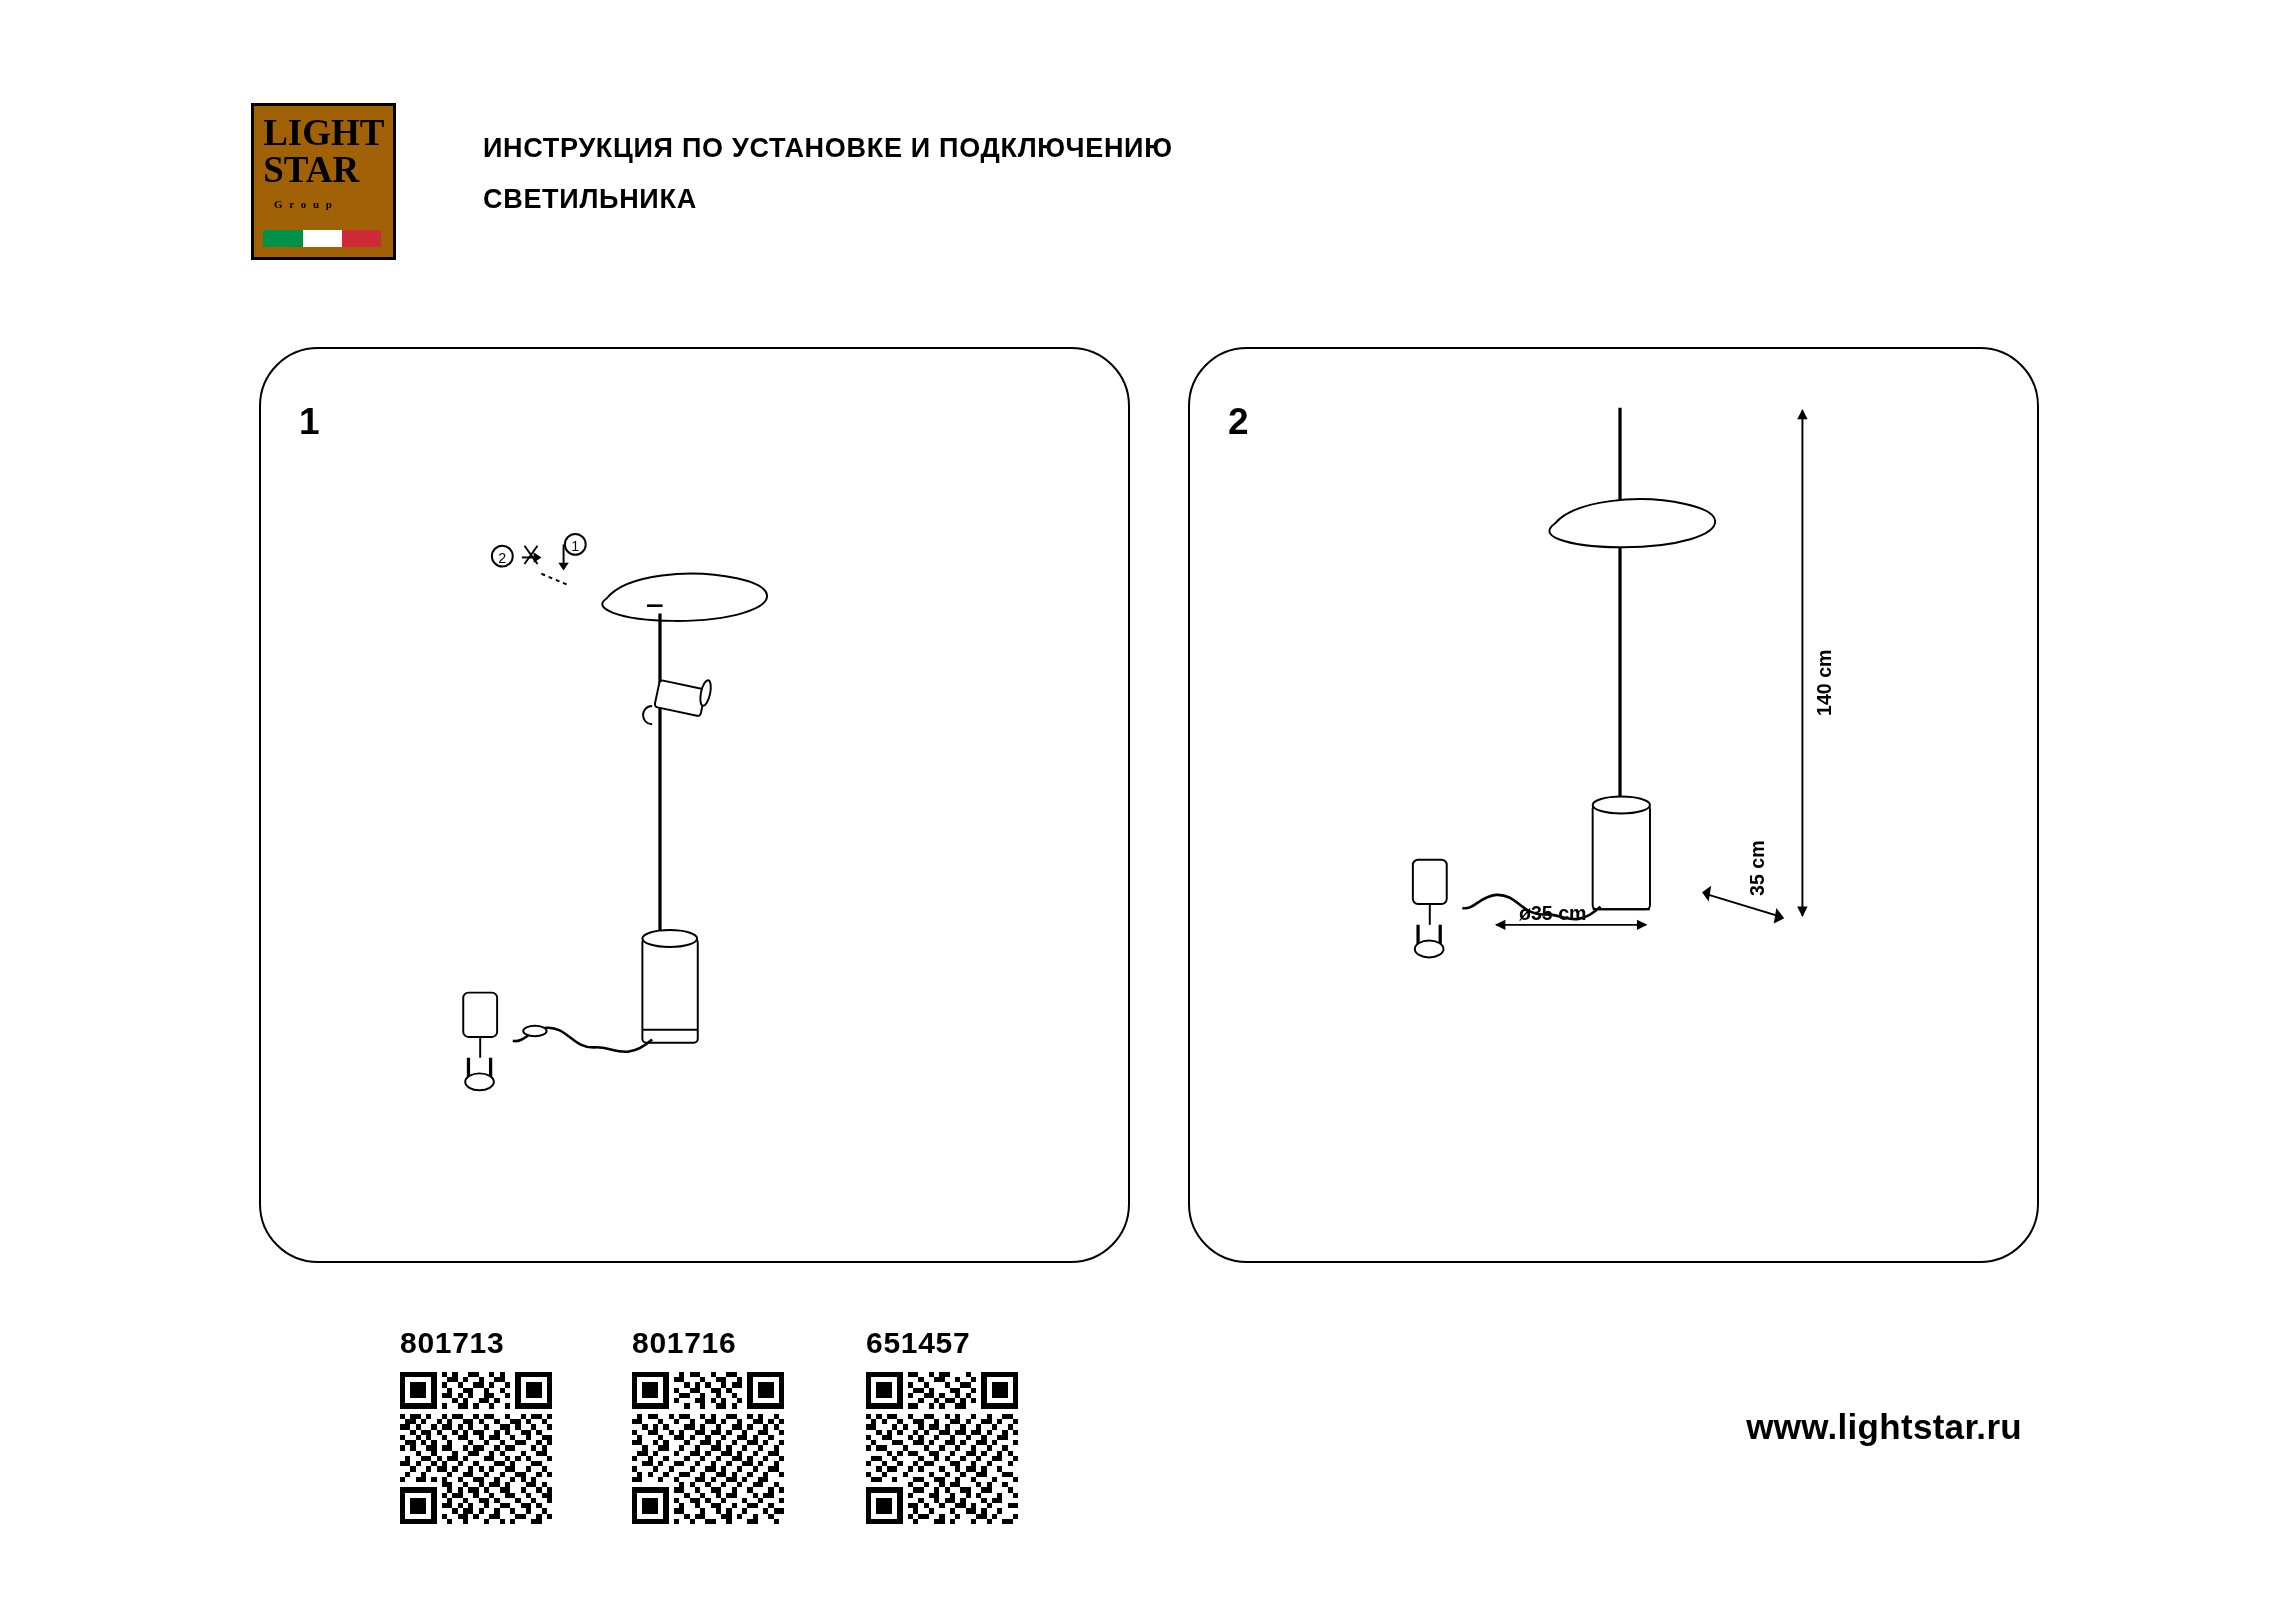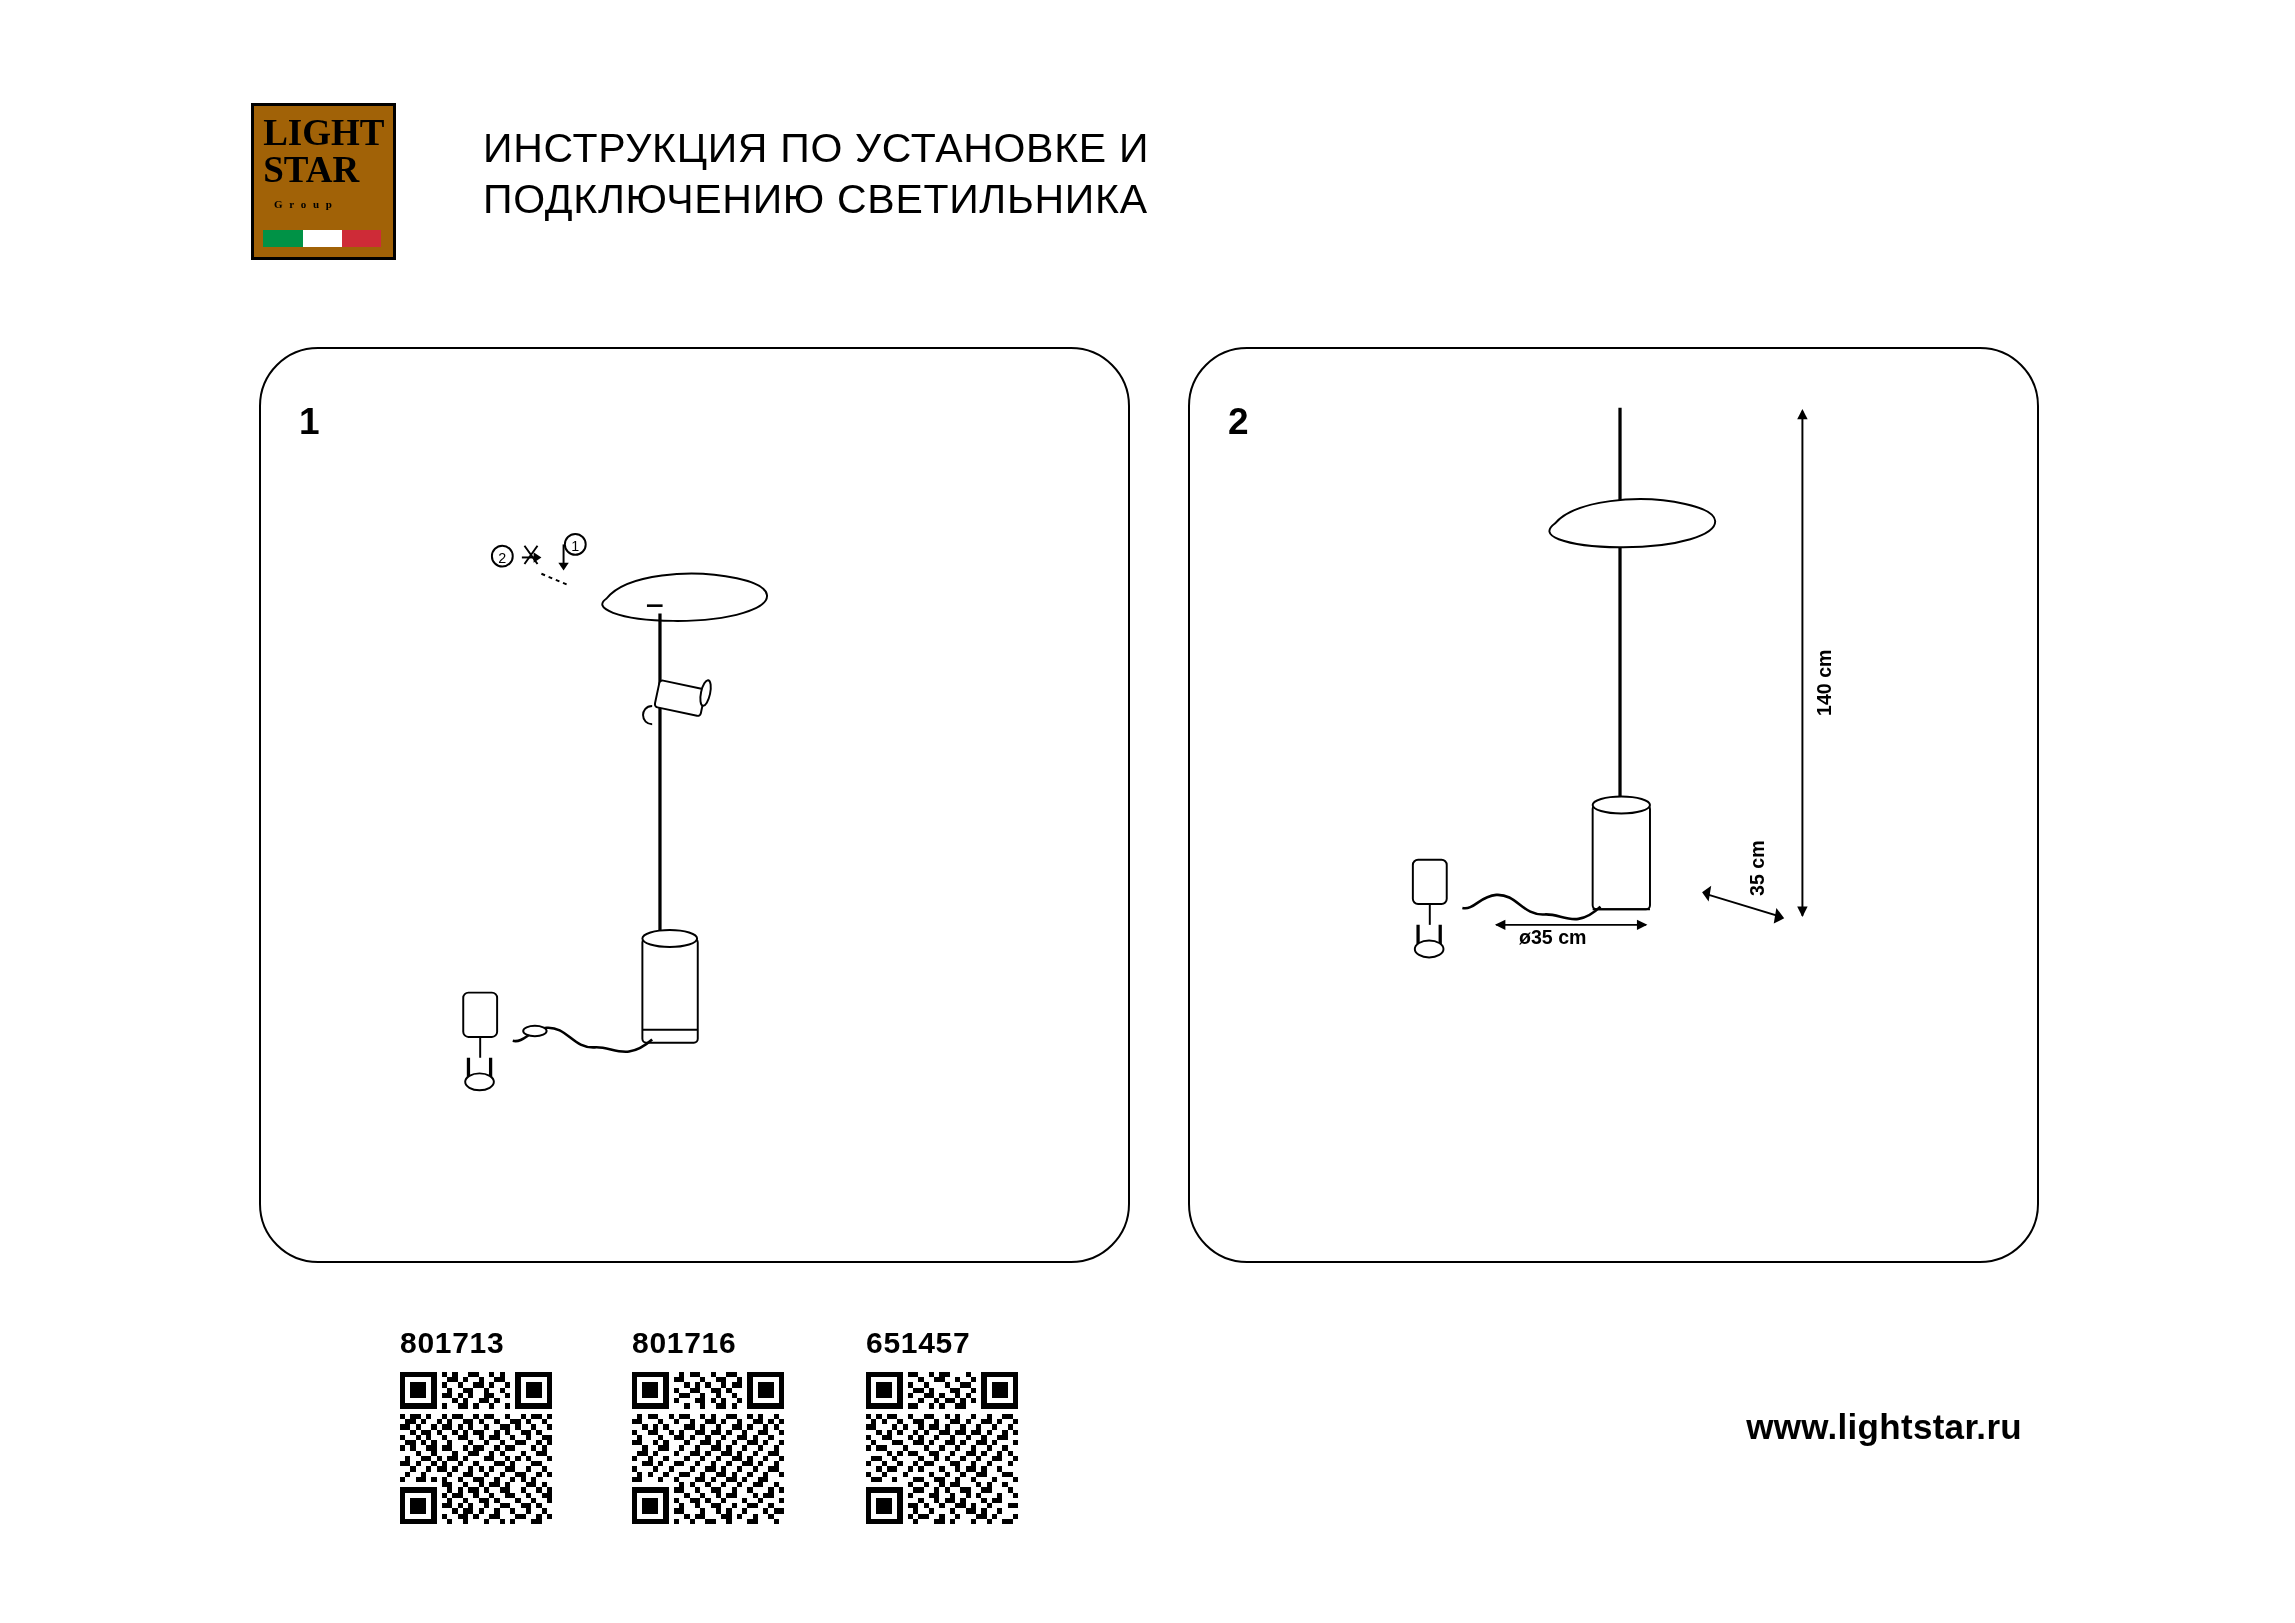--- a/index.html
+++ b/index.html
@@ -71,23 +71,23 @@
   .logo-flag span { display: block; height: 100%; }
   .flag-green { width: 33.33%; background: #009246; }
   .flag-white { width: 33.33%; background: #ffffff; }
   .flag-red   { width: 33.34%; background: #ce2b37; }
 
   .title-main {
     position: absolute;
     left: 483px;
     top: 123px;
     width: 851px;
-    font-size: 41px;
+    font-size: 27px;
     line-height: 51px;
-    font-weight: normal;
+    font-weight: bold;
     letter-spacing: 0.7px;
   }
   .title-right {
     position: absolute;
     left: 1450px;
     top: 128px;
     width: 720px;
     font-size: 32px;
     line-height: 59px;
     font-weight: bold;
@@ -274,21 +274,21 @@
       <path d="M 484 876 L 468 884 L 484 892" fill="#000" stroke="none"></path>
       <path d="M 686 876 L 702 884 L 686 892" fill="#000" stroke="none"></path>
 
       <path d="M 790 836 L 908 872" stroke-width="3"></path>
       <path d="M 800 824 L 786 834 L 796 848" fill="#000" stroke="none"></path>
       <path d="M 900 858 L 912 874 L 896 882" fill="#000" stroke="none"></path>
     </g>
   </svg>
 
   <div class="dim-label vertical-text" style="left:623px; top:367px;">140 cm</div>
-  <div class="dim-label" style="left:329px; top:553px;margin-top:24px;">ø35 cm</div>
+  <div class="dim-label" style="left:329px; top:553px;">ø35 cm</div>
   <div class="dim-label vertical-text" style="left:556px; top:547px;">35 cm</div>
 </div>
 
 <div class="codes">
 
   <div class="code-block" id="code-0">
     <div class="code-label">801713</div>
     <svg class="qr" viewBox="0 0 29 29" shape-rendering="crispEdges">
       <rect width="29" height="29" fill="#fff"></rect>
       <g fill="#000">

